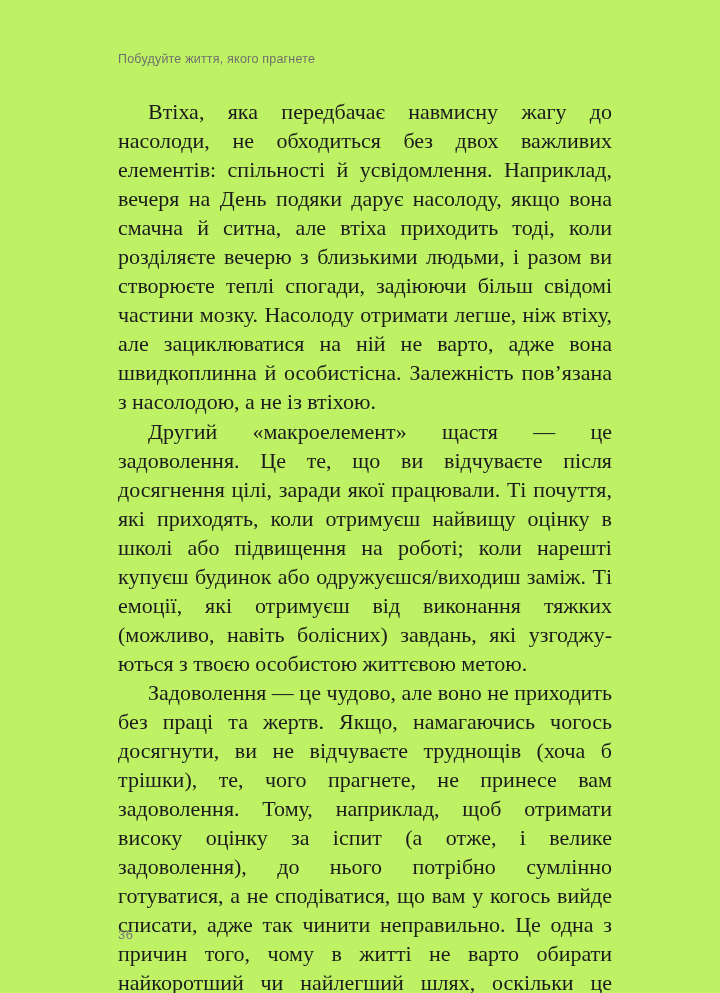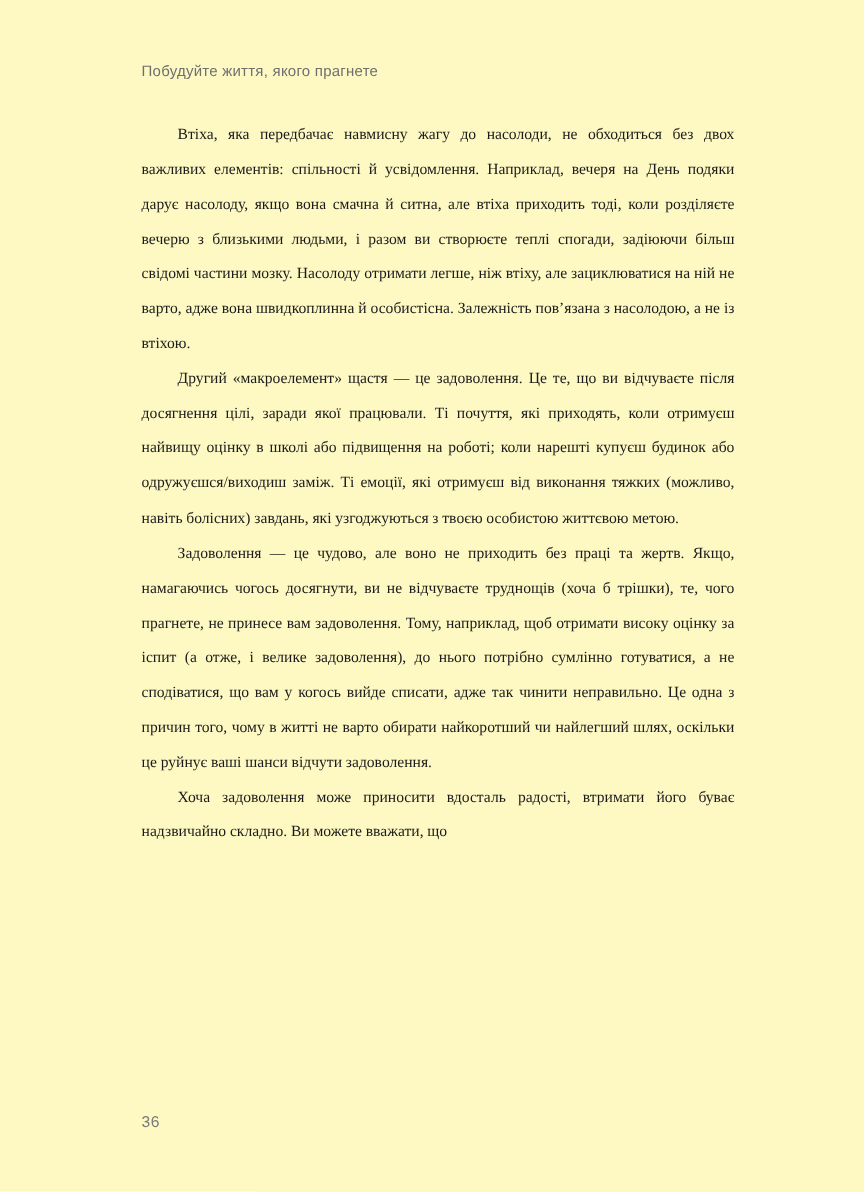--- a/index.html
+++ b/index.html
@@ -11,21 +11,21 @@
     width: 720px;
     height: 993px;
     position: relative;
     overflow: hidden;
     font-family: "Liberation Serif", "DejaVu Serif", serif;
   }
 
   .page {
     position: absolute;
     inset: 0;
-    background: #fef9c3;
+    background: #bef264;
   }
 
   .running-head {
     position: absolute;
     left: 118px;
     top: 52px;
     font-family: "Liberation Sans", "DejaVu Sans", sans-serif;
     font-size: 12.5px;
     letter-spacing: 0.2px;
     color: #6f6f6f;
@@ -37,21 +37,21 @@
     left: 118px;
     top: 97px;
     width: 494px;
   }
 
   .para {
     margin: 0;
     text-indent: 30px;
     text-align: justify;
     text-justify: inter-word;
-    font-size: 13px;
+    font-size: 22px;
     line-height: 29.05px;
     color: #1b1b1b;
     hyphens: manual;
     -webkit-hyphens: manual;
     word-spacing: -0.1px;
   }
 
   .folio {
     position: absolute;
     left: 118px;

